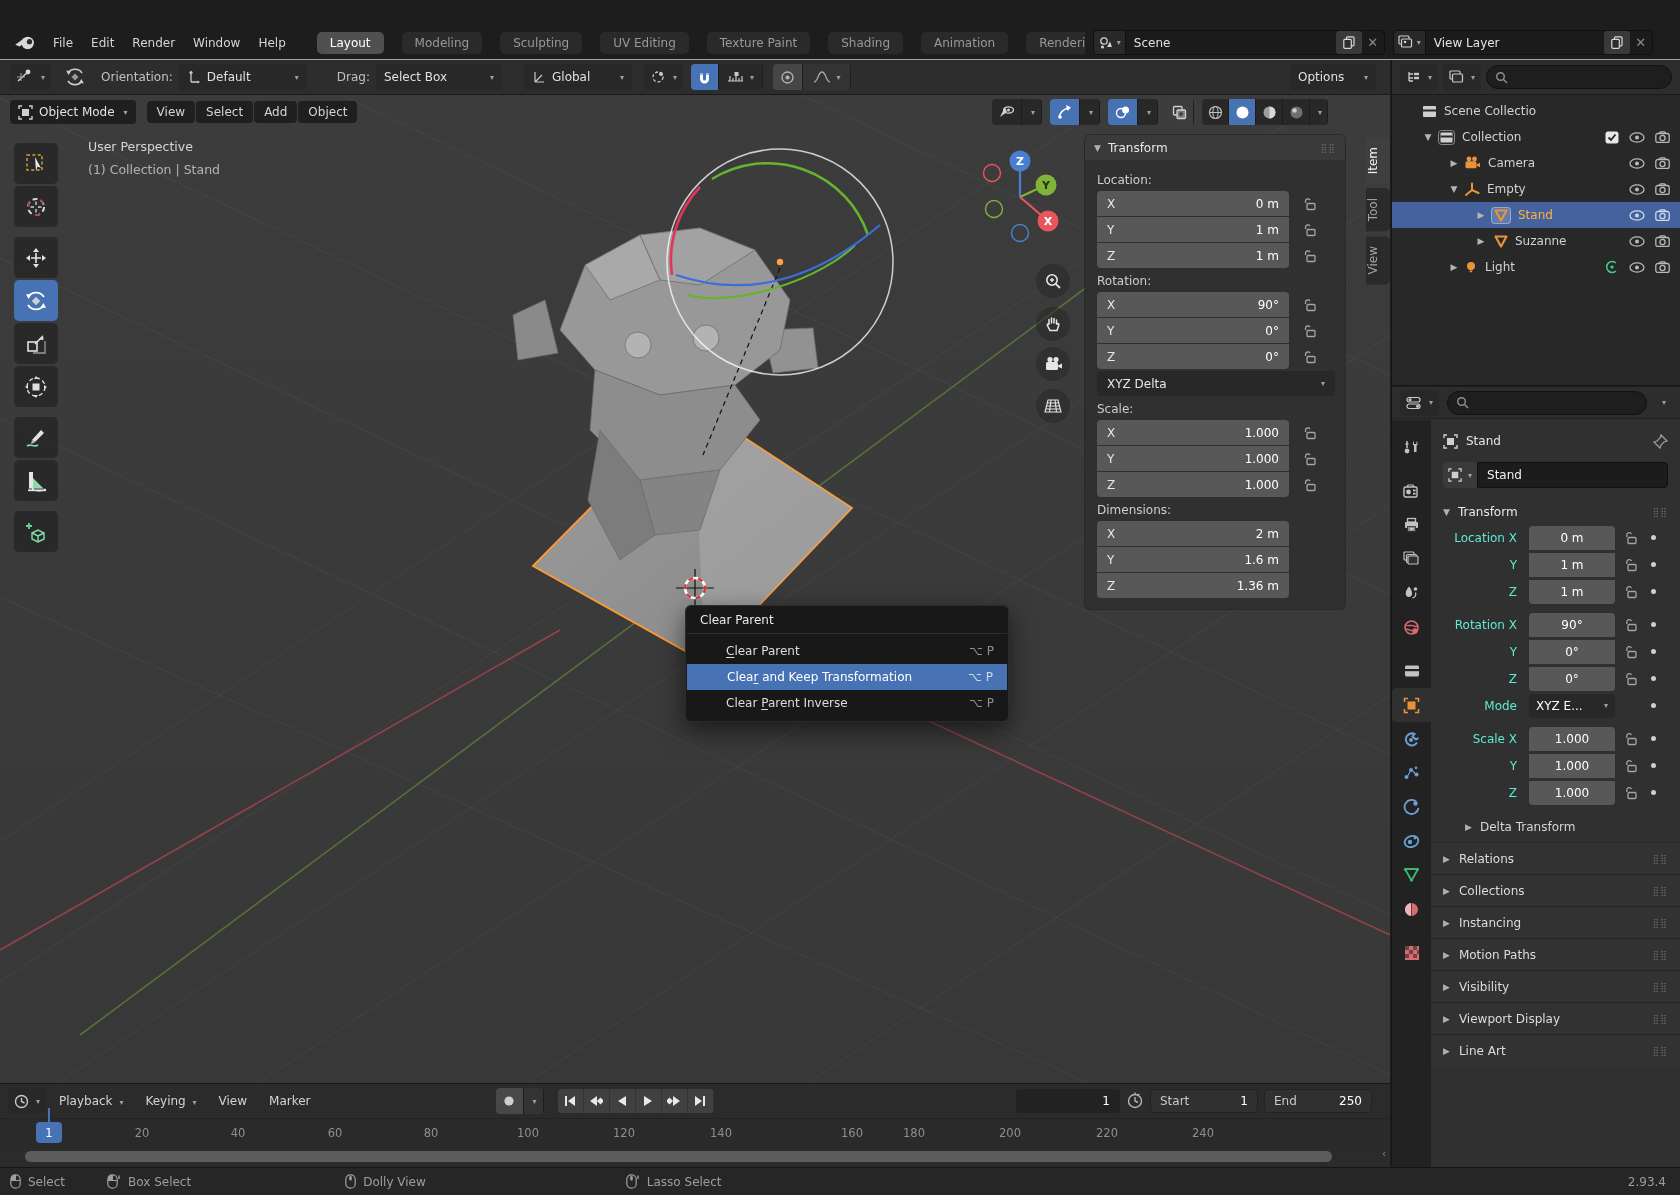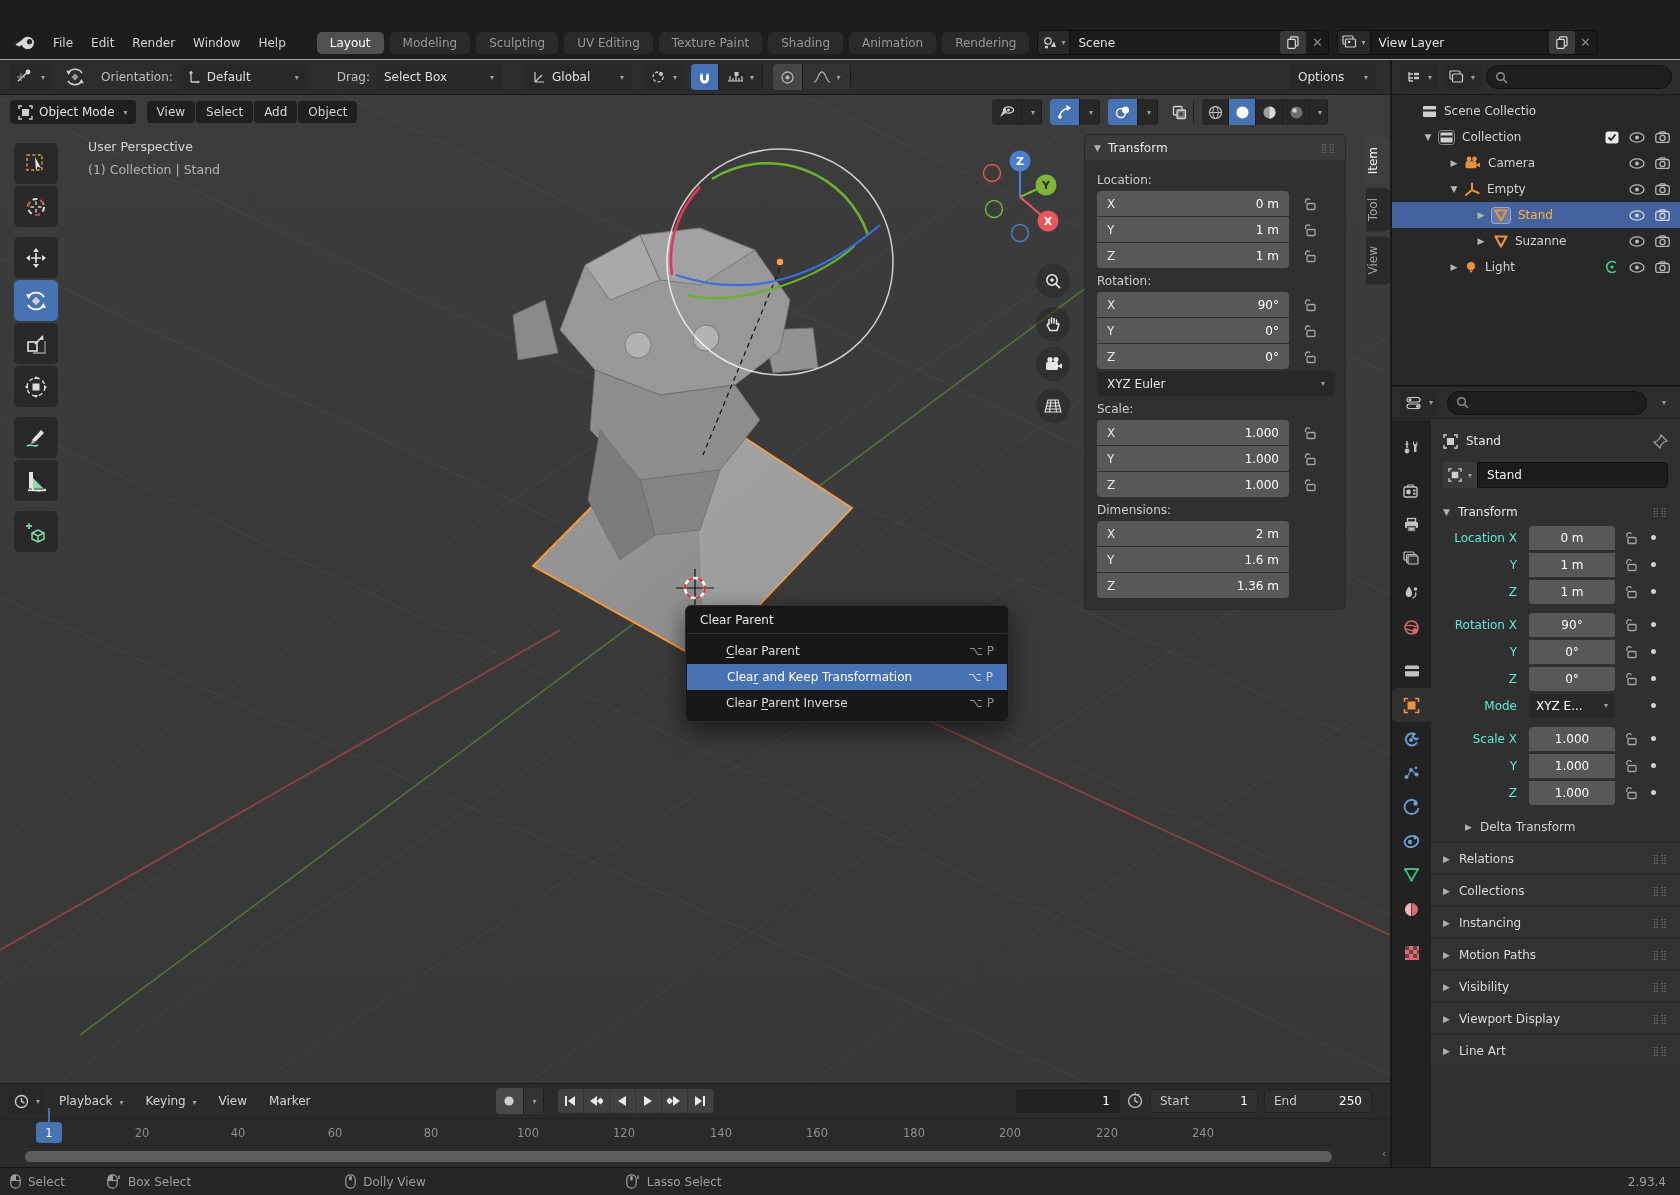--- a/index.html
+++ b/index.html
@@ -14,21 +14,21 @@
   .lights { position:absolute; left:12px; top:6px; display:flex; gap:8px; }
   .light { width:13px; height:13px; border-radius:50%; }
   .light.r { background:#ff5f57; } .light.y { background:#febc2e; } .light.g { background:#28c840; }
   .win-title { position:absolute; left:0; right:0; text-align:center; color:#9b9b9b; font-weight:bold; font-size:12.5px; }
   .win-title .blend-ico { display:inline-block; width:13px; height:13px; border-radius:50%; background:#e87d0d; vertical-align:-2px; margin-right:6px; position:relative; }
   .win-title .blend-ico::after{ content:""; position:absolute; left:3px; top:3px; width:5px; height:5px; border-radius:50%; background:#fff; }
   
   .topbar { position:absolute; left:0; top:26px; width:1680px; height:34px; background:#1d1d1d; border-bottom:1px solid #a3a3a3; display:flex; align-items:center; }
   .blender-logo { width:22px; height:16px; margin:0 8px 0 14px; }
   .menu-item { padding:3px 9px; border-radius:4px; color:#d4d4d4; cursor:default; }
-  .ws-tabs { display:flex; gap:6px; margin-left:22px; max-width:768px; overflow:hidden; flex:0 1 auto;text-align:right; }
+  .ws-tabs { display:flex; gap:18px; margin-left:22px; max-width:768px; overflow:hidden; flex:0 1 auto;text-align:right; }
   .ws-tab { padding:4px 13px; border-radius:5px; background:#2a2a2a; color:#989898; white-space:nowrap; }
   .ws-tab.active { background:#505050; color:#ffffff; }
   .id-block { display:flex; align-items:center; height:25px; margin-left:8px; }
   .id-iconbtn { height:25px; background:#292929; border:1px solid #101010; border-right:none; border-radius:4px 0 0 4px; display:flex; align-items:center; padding:0 4px; gap:1px; }
   .id-field { height:25px; background:#1b1b1b; border:1px solid #101010; border-radius:0 4px 4px 0; display:flex; align-items:center; color:#e3e3e3; }
   .id-field .name { padding:0 8px; }
   .id-dup { width:26px; height:23px; background:#3a3a3a; border-radius:3px; margin-left:4px; display:flex; align-items:center; justify-content:center; }
   .id-x { width:22px; text-align:center; color:#8b8b8b; font-size:13px; }
   .chev { color:#9e9e9e; font-size:8px; margin-left:3px; }
   
@@ -649,21 +649,21 @@
                 <span class="ax">Z</span>
                 <span class="val">0°</span>
               </div>
             <svg class="np-lock" width="14" height="14" viewBox="0 0 14 14">
                 <rect x="4" y="6.5" width="8" height="6" rx="1" fill="none" stroke="#a5a5a5" stroke-width="1.3"></rect>
                 <path d="M5.5,6 L5.5,4 A2.5,2.5 0 0 1 10,3" fill="none" stroke="#a5a5a5" stroke-width="1.3" transform="translate(-3,0)"></path>
               </svg>
           </div>
         </div>
         <div class="np-enum">
-            <span>XYZ Euler</span>
+            <span>XYZ Delta</span>
             <span class="chev">▾</span>
           </div>
         <div class="np-label">Scale:</div>
         <div class="np-rowgrp">
           <div class="np-row">
             <div class="np-field">
                 <span class="ax">X</span>
                 <span class="val">1.000</span>
               </div>
             <svg class="np-lock" width="14" height="14" viewBox="0 0 14 14">
@@ -1242,21 +1242,21 @@
     </div>
     <div class="tl-ruler">
       <div class="cf-badge">1</div>
       <span class="tick" style="left:142px;">20</span>
       <span class="tick" style="left:238px;">40</span>
       <span class="tick" style="left:335px;">60</span>
       <span class="tick" style="left:431px;">80</span>
       <span class="tick" style="left:528px;">100</span>
       <span class="tick" style="left:624px;">120</span>
       <span class="tick" style="left:721px;">140</span>
-      <span class="tick" style="left:817px;">160</span>
+      <span class="tick" style="left:852px;">160</span>
       <span class="tick" style="left:914px;">180</span>
       <span class="tick" style="left:1010px;">200</span>
       <span class="tick" style="left:1107px;">220</span>
       <span class="tick" style="left:1203px;text-align:center;">240</span>
     </div>
     <div class="cf-line"></div>
     <div class="tl-scroll"></div>
     <div class="tl-collapse">‹</div>
   </div>
 

